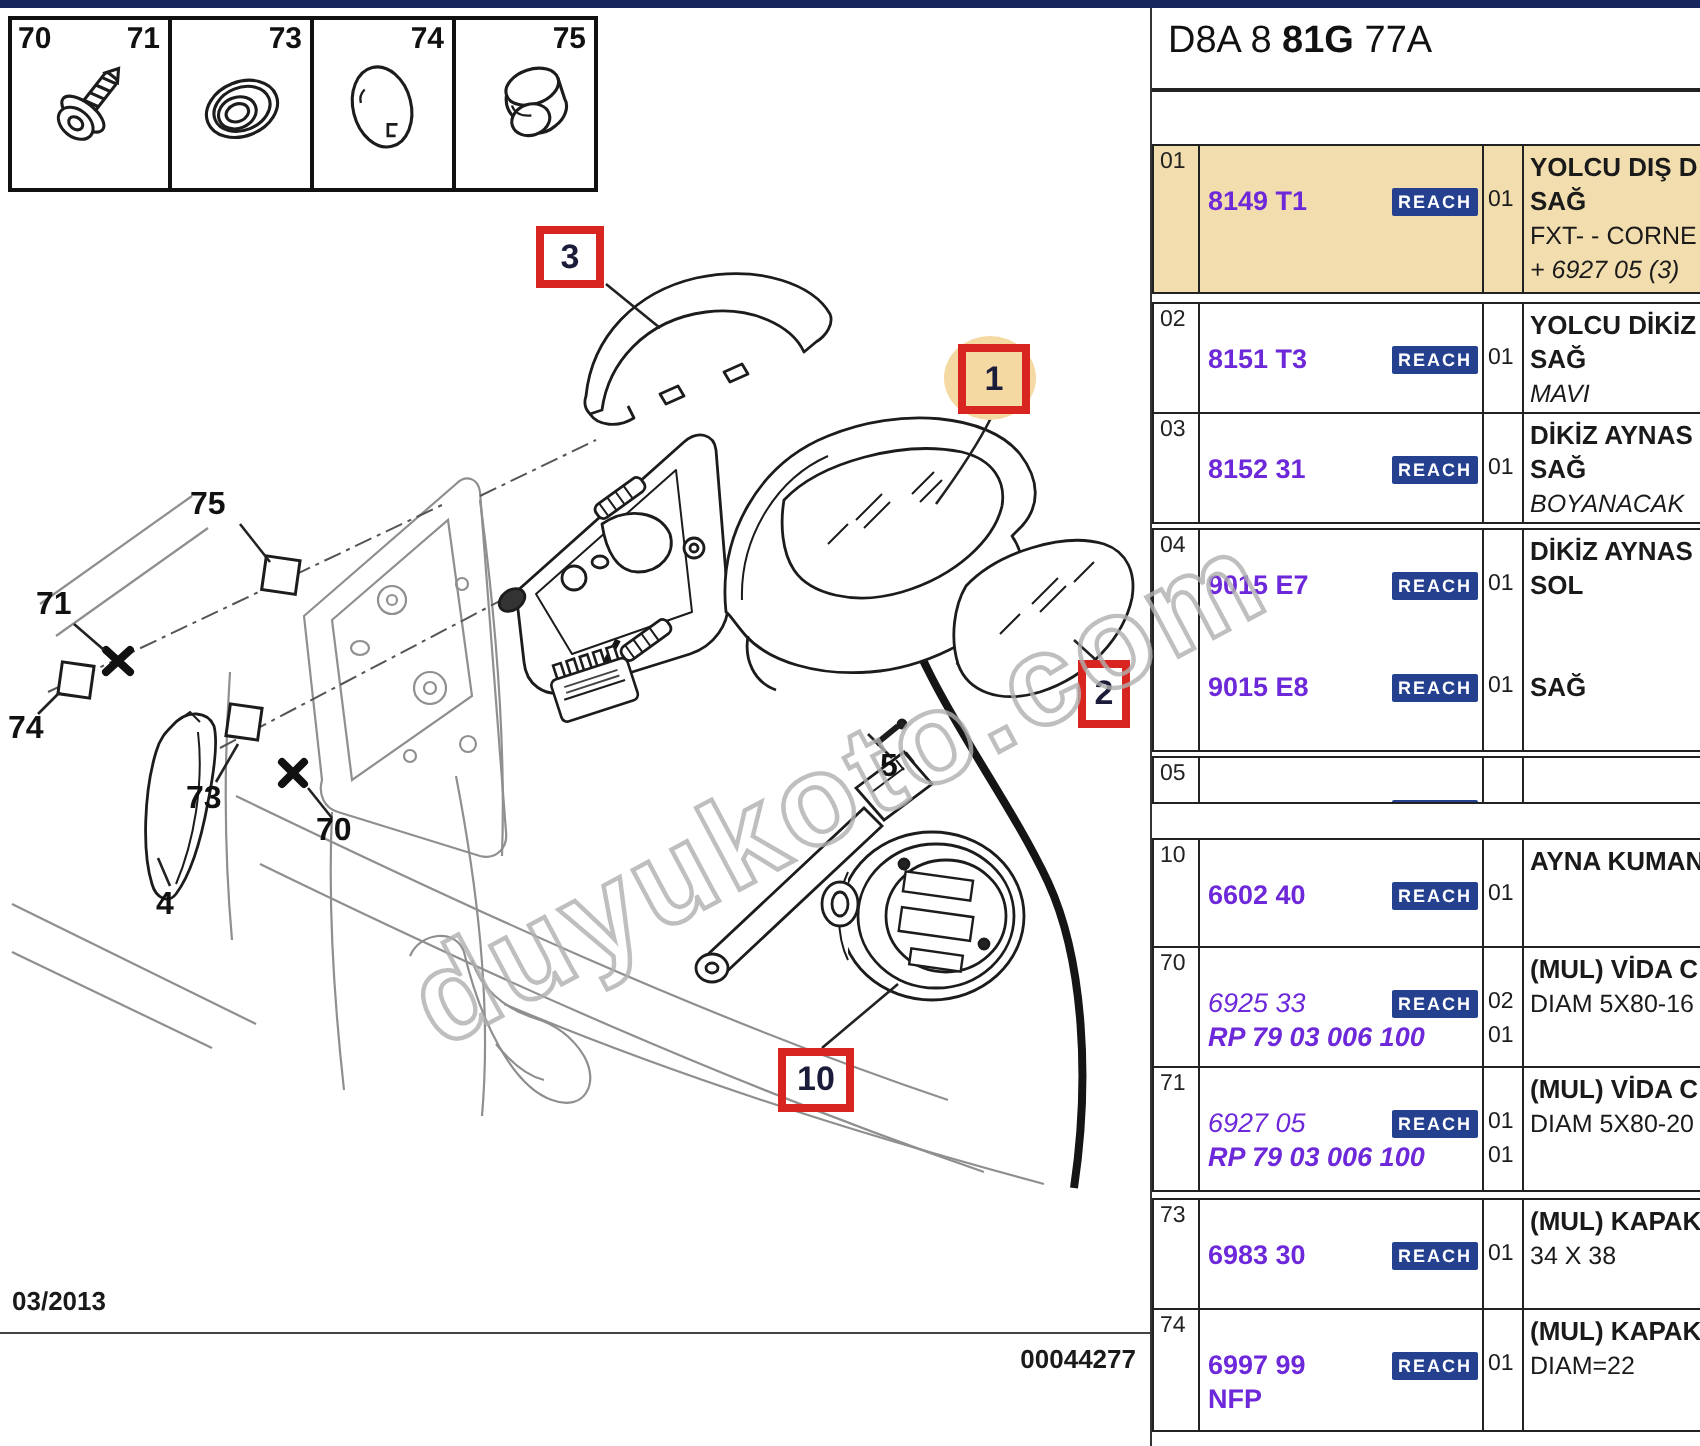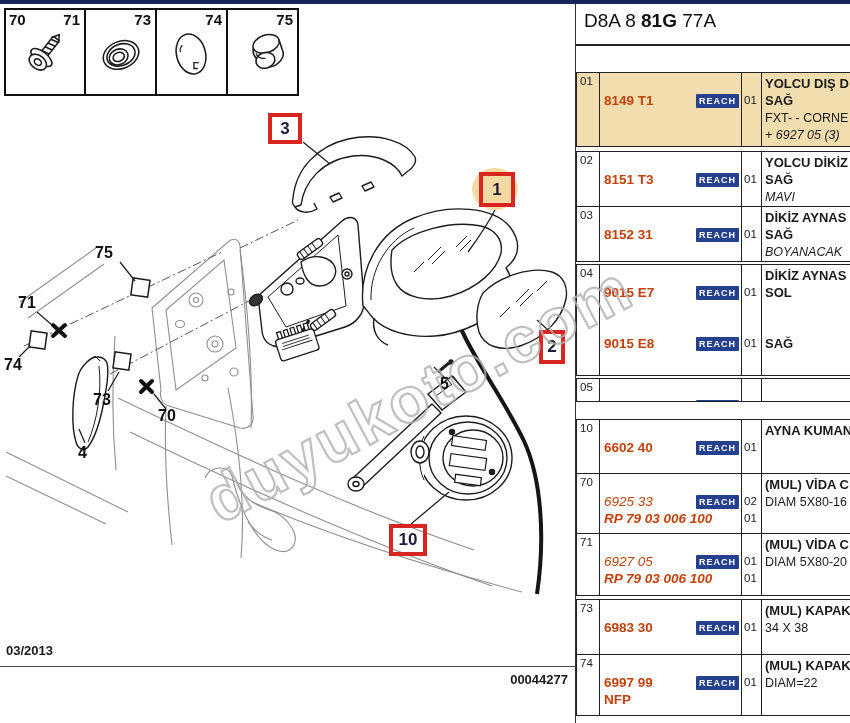--- a/index.html
+++ b/index.html
@@ -52,21 +52,21 @@
   .t-row{position:relative;display:grid;grid-template-columns:23px 142px 20px 1fr;
          border:1px solid #222;background:#fff;box-sizing:border-box;overflow:hidden;}
   .t-row.hl{background:#f2ddae;}
   .c-ref {border-right:1px solid #222;font-size:11.5px;padding:2px 0 0 3px;color:#222;}
   .c-part{border-right:1px solid #222;padding-top:2px;box-sizing:border-box;}
   .c-qty {border-right:1px solid #222;font-size:11.5px;padding:2px 0 0 2px;}
   .c-desc{padding:2px 0 0 3px;overflow:hidden;white-space:nowrap;font-size:13px;}
   .line{height:17px;line-height:17px;}
   .c-part .line{display:flex;align-items:center;padding:0 2px 0 4px;}
   .c-part .line.right{padding-right:2px;}
-  .pn{font-size:13.5px;color:#c2410c;white-space:nowrap;}
+  .pn{font-size:13.5px;color:#6d28d9;white-space:nowrap;}
   .s-b{font-weight:bold;} .s-i{font-style:italic;} .s-bi{font-weight:bold;font-style:italic;}
   .c-desc .s-i{font-size:12.5px;} .c-desc .s-n{font-size:12.5px;}
   .reach{margin-left:auto;background:#24408e;color:#fff;font-size:9px;font-weight:bold;
          letter-spacing:1px;padding:2px 3px;line-height:10px;border-radius:1px;}
 </style>
 </head>
 <body>
 
 <div class="topbar"></div>
 

